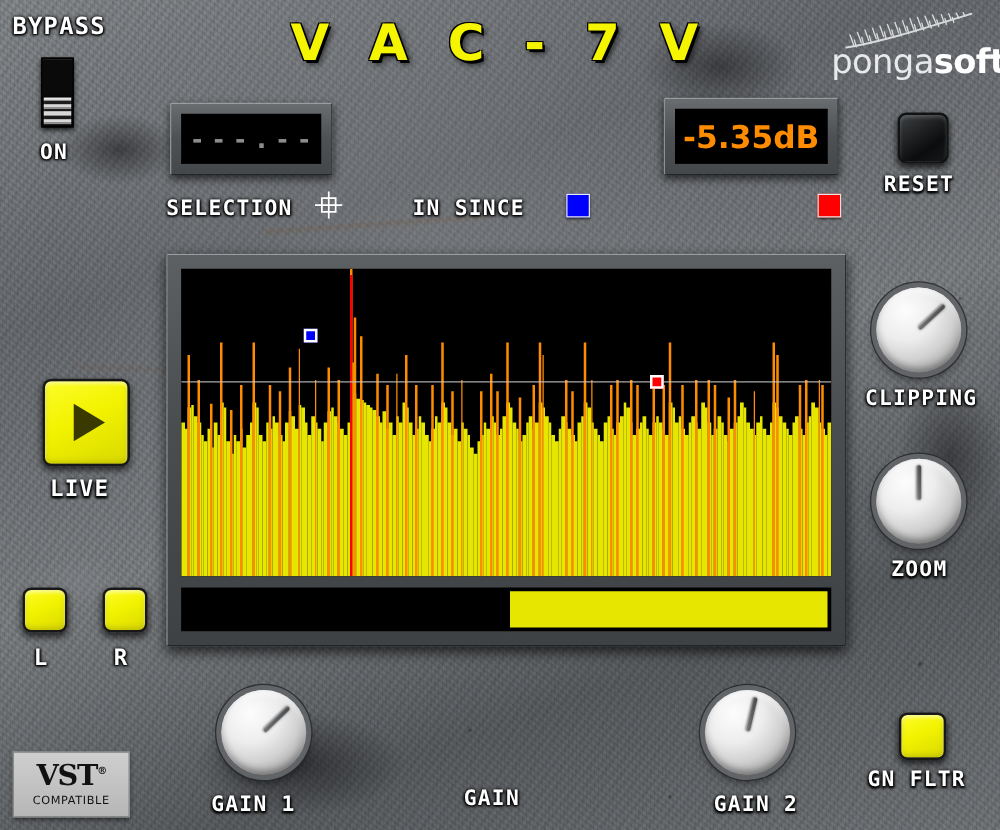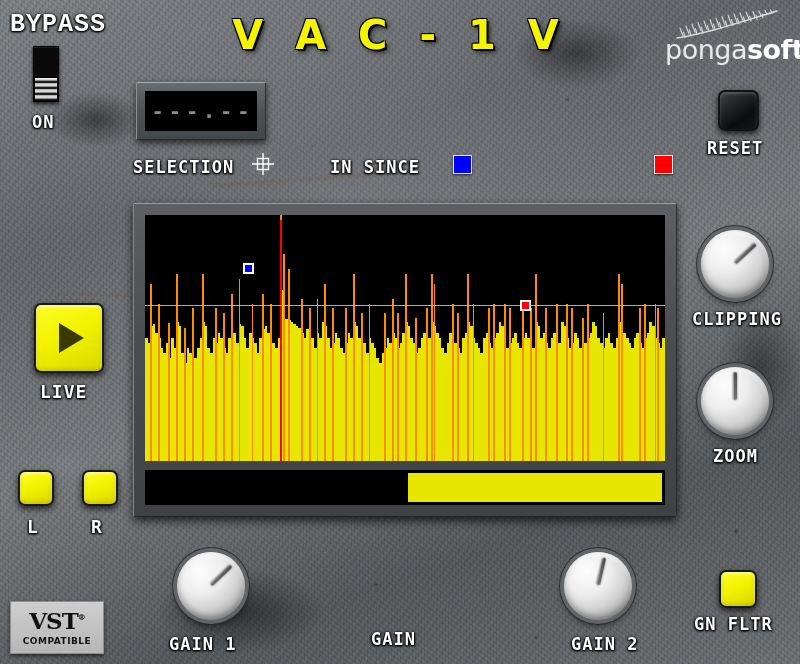--- a/index.html
+++ b/index.html
@@ -81,21 +81,21 @@
   #logo{position:absolute;left:655px;top:8px;width:140px;height:62px;}
   #logo .fern{position:absolute;left:18px;top:0;width:110px;height:32px;}
   #logo .word{
     position:absolute;left:10px;top:26px;
     font-family:"DejaVu Sans", sans-serif;font-size:27px;color:#e8e9ea;
     letter-spacing:-.5px;
   }
   #logo .word b{font-weight:bold;color:#fff;}
 
   
-  #bypass-label{left:10px;top:10px;font-size:25px;font-family:Liberation Mono, monospace;}
+  #bypass-label{left:10px;top:10px;font-size:19px;}
   #bypass-switch{
     position:absolute;left:33px;top:46px;width:24px;height:54px;
     background:#0a0a0a;border:1px solid #000;
     box-shadow:0 2px 4px rgba(0,0,0,.8), inset 0 1px 0 rgba(255,255,255,.08);
     cursor:pointer;
   }
   #bypass-switch .lever{
     position:absolute;left:1px;bottom:1px;width:22px;height:22px;
     background:repeating-linear-gradient(
       180deg,#d8d8d8 0 2px,#8e8e8e 2px 3px,#1c1c1c 3px 5px,#b4b4b4 5px 6px);
@@ -240,32 +240,32 @@
     border:1px solid #8e8e8e;display:flex;flex-direction:column;
     align-items:center;justify-content:center;
     box-shadow:0 2px 4px rgba(0,0,0,.6);
   }
   #vst .vst-word{
     font-family:"DejaVu Serif", serif;font-weight:bold;font-size:23px;color:#111;
     letter-spacing:-1px;line-height:1;position:relative;
   }
   #vst .vst-word .reg{font-size:8px;vertical-align:super;}
   #vst .vst-sub{
-    font-family:"DejaVu Sans", sans-serif;font-weight:bold;font-size:9px;color:#111;
+    font-family:"DejaVu Sans", sans-serif;font-weight:normal;font-size:9px;color:#111;
     letter-spacing:.5px;margin-top:4px;
   }
 </style>
 </head>
 <body>
 
 <div id="plugin">
   <div id="grain"></div>
   <div id="rust"></div>
 
-  <div id="title">V A C - 1 V</div>
+  <div id="title">V A C - 7 V</div>
 
   <div id="logo">
     <svg class="fern" viewBox="0 0 110 32">
       <g stroke="#d8d9da" stroke-width="1.1" fill="none" stroke-linecap="round">
         <path d="M4 30 C 30 26, 62 16, 104 3" stroke-width="1.6"></path>
         <path d="M10 28 L 7 20"></path>
           <path d="M16 26 L 13 18"></path>
           <path d="M22 24.5 L 19 16"></path>
         <path d="M28 23 L 25 14.5"></path>
           <path d="M34 21.5 L 31 13"></path>
@@ -315,20 +315,23 @@
   <svg id="selection-icon" viewBox="0 0 22 22">
     <g stroke="#ffffff" stroke-width="1.4" fill="none">
       <path d="M11 0 V22 M0 11 H22"></path>
       <rect x="5.5" y="5.5" width="11" height="11"></rect>
     </g>
   </svg>
 
   <div class="lbl" id="inwindow-label">IN SINCE</div>
   <div class="swatch" id="inwindow-swatch"></div>
 
+  <div class="lcd" id="sincereset-lcd">
+    <div class="screen">-5.35dB</div>
+  </div>
   <div class="swatch" id="sincereset-swatch"></div>
 
   <div id="hist-frame">
     <div id="hist-screen">
       <div id="bars">
           <div class="bar" style="left: 0px; width: 2.6px; height: 123px; background: rgb(230, 230, 0);"></div>
           <div class="bar" style="left: 2.6px; width: 2.6px; height: 118.08px; background: rgb(230, 230, 0);"></div>
           <div class="bar" style="left: 5.2px; width: 2.6px; height: 135.12px; background: rgb(230, 230, 0);"></div>
           <div class="bar" style="left: 5.2px; width: 1.82px; height: 177.12px; background: rgb(255, 140, 0);"></div>
           <div class="bar" style="left: 7.8px; width: 2.6px; height: 136.92px; background: rgb(230, 230, 0);"></div>

